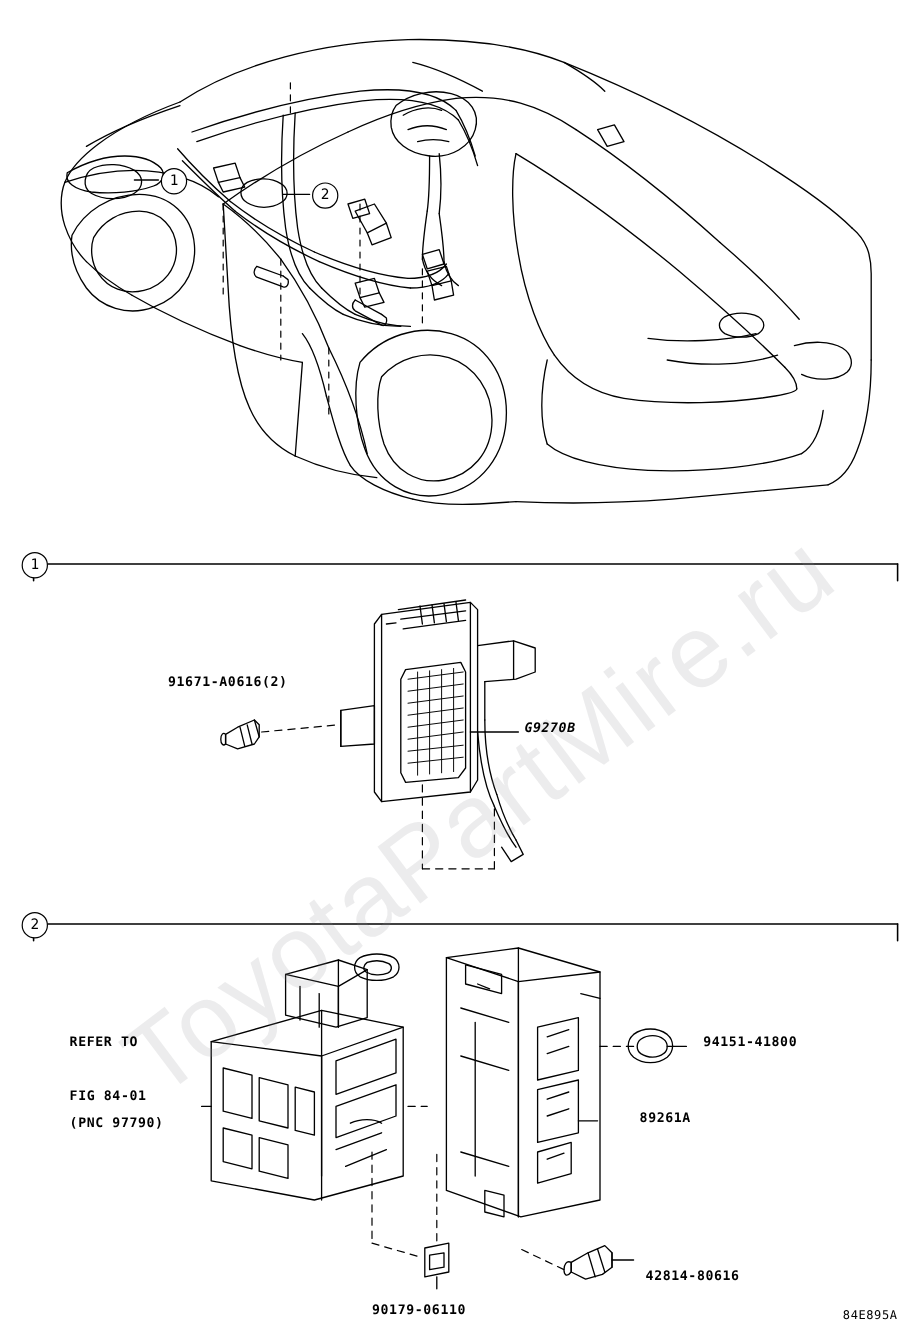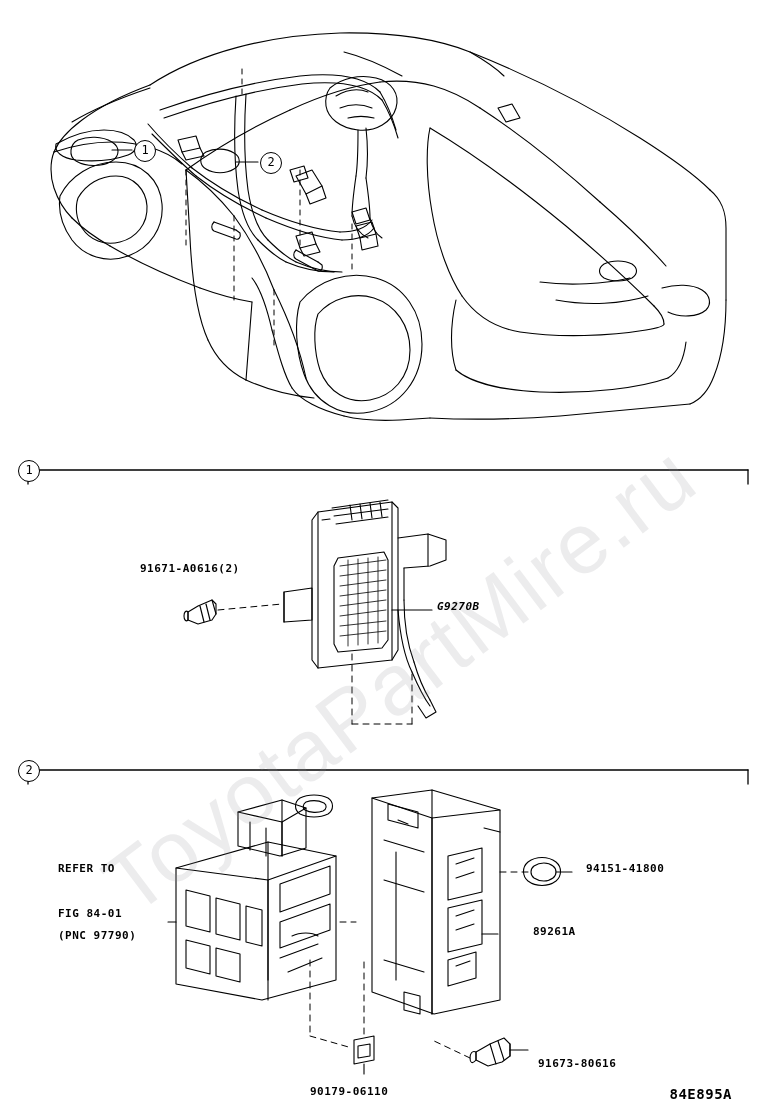--- a/index.html
+++ b/index.html
@@ -67,25 +67,25 @@
     border-radius: 50%;
     font-family: "DejaVu Sans Mono", monospace;
     font-size: 12px;
     line-height: 19px;
     text-align: center;
     background: #fff;
     z-index: 6;
   }
   .fig-code {
     position: absolute;
-    right: 28px;
+    right: 12px;
     bottom: 10px;
     font-family: "DejaVu Sans Mono", monospace;
-    font-size: 14px;
-    font-weight: bold;
+    font-size: 10px;
+    font-weight: normal;
     letter-spacing: 0.5px;
     z-index: 6;
   }
 </style>
 </head>
 <body>
 
 <div class="page">
 
   <div class="watermark">
@@ -374,21 +374,21 @@
   <div class="callout-num" style="left:260px; top:152px;">2</div>
 
   <div class="callout-num" style="left:18px; top:460px;">1</div>
   <div class="callout-num" style="left:18px; top:760px;">2</div>
 
   <div class="label" style="left:140px; top:562px;">91671-A0616(2)</div>
   <div class="label" style="left:437px; top:600px;font-style:italic;">G9270B</div>
 
   <div class="label" style="left:586px; top:862px;">94151-41800</div>
   <div class="label" style="left:512px; top:925px;margin-left:21px;">89261A</div>
-  <div class="label" style="left:538px; top:1057px;">91673-80616</div>
+  <div class="label" style="left:538px; top:1057px;">42814-80616</div>
   <div class="label" style="left:310px; top:1085px;">90179-06110</div>
 
   <div class="label" style="left:58px; top:862px;">REFER TO</div>
   <div class="label" style="left:58px; top:907px;">FIG 84-01</div>
   <div class="label" style="left:58px; top:929px;">(PNC 97790)</div>
 
   <div class="fig-code">84E895A</div>
 
 </div>
 

